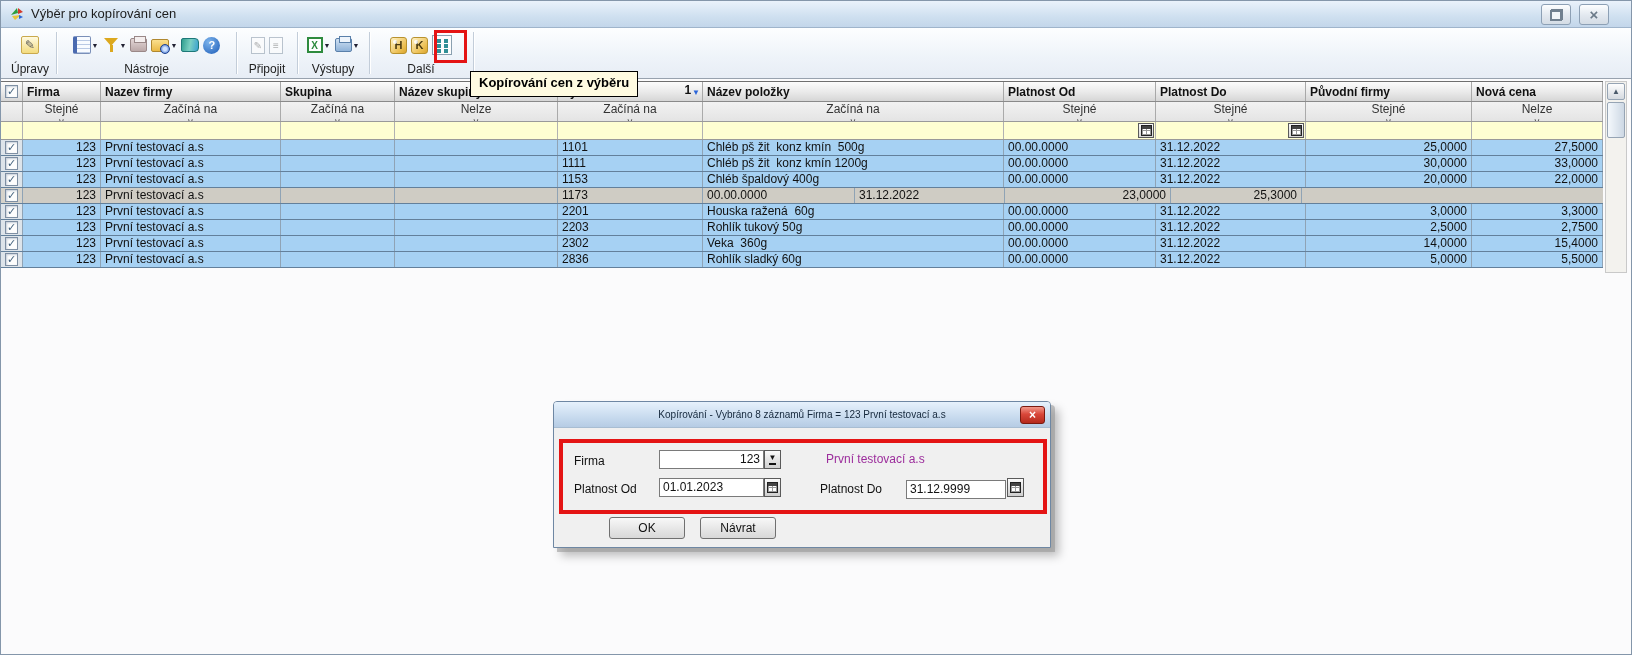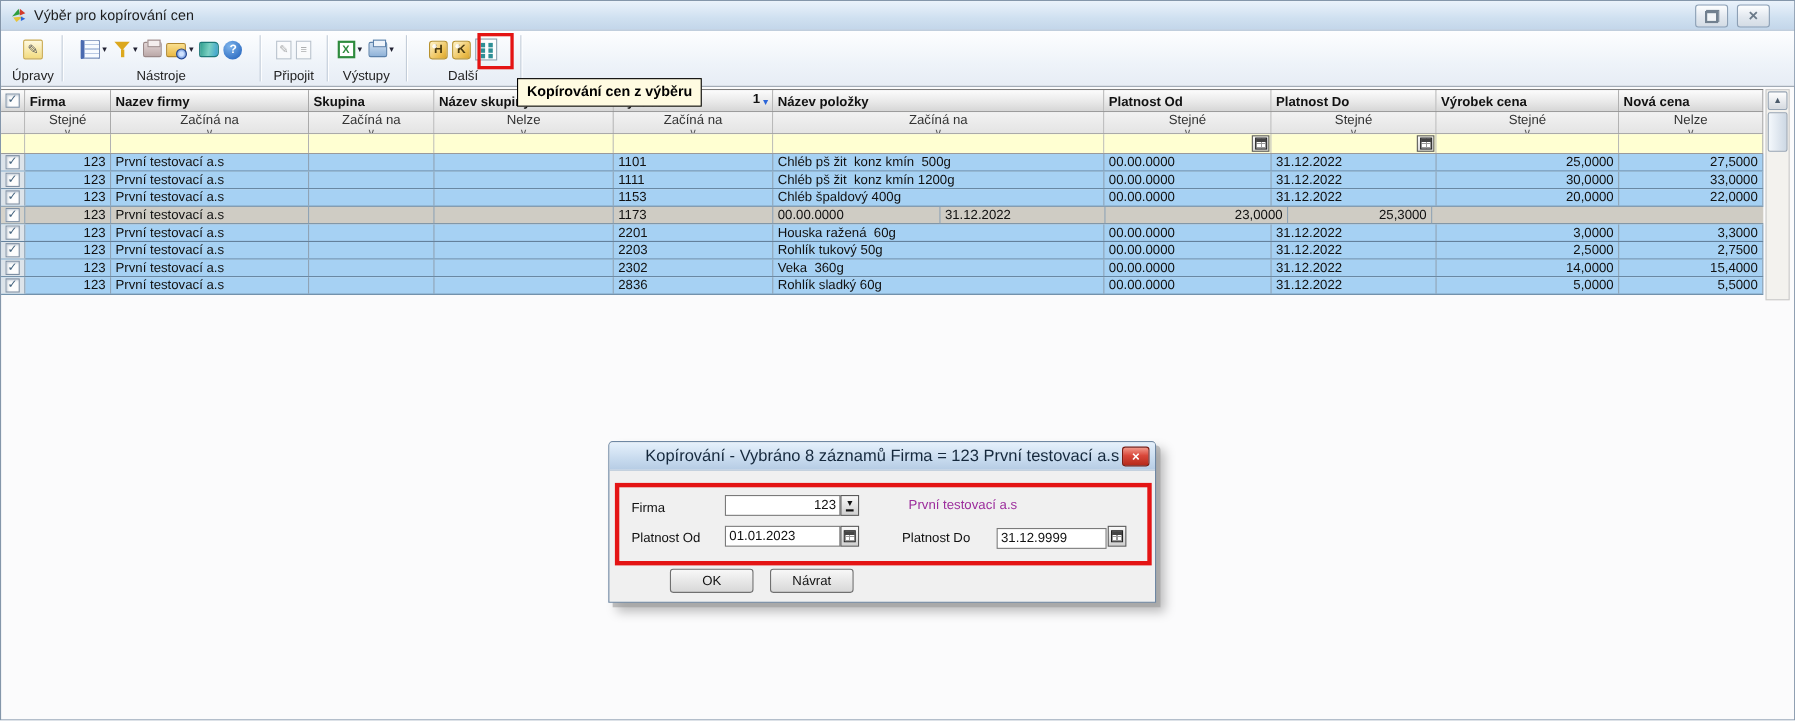--- a/index.html
+++ b/index.html
@@ -107,21 +107,21 @@
     background:linear-gradient(#fefefe,#d5dae0); display:flex; align-items:center; justify-content:center; font-size:8px; color:#4a5a6a; }
   .sbtn.up { top:1px; }
   .sthumb { position:absolute; left:1px; top:20px; width:18px; height:36px; border:1px solid #96a4b4; border-radius:2px;
     background:linear-gradient(90deg,#f4f8fc,#cdd8e4); }
 
   
   .dialog { position:absolute; left:552px; top:400px; width:498px; height:147px; background:#f0f0f0;
     border:1px solid #6e87a3; border-radius:4px 4px 0 0; box-shadow:4px 4px 0 rgba(150,150,150,.55), 8px 8px 10px rgba(0,0,0,.25); z-index:60; }
   .dtitle { position:relative; height:26px; background:linear-gradient(#e6f1fc,#c3d7ec 70%,#b6cce4);
     border-bottom:1px solid #a8bdd2; border-radius:3px 3px 0 0; display:flex; align-items:center; justify-content:center; }
-  .dtitle-text { font-size:15px; color:#15283c; }
+  .dtitle-text { font-size:10px; color:#15283c; }
   .dclose { position:absolute; right:5px; top:4px; width:25px; height:18px; border:1px solid #7a1a10; border-radius:3px;
     background:linear-gradient(#f2988a,#d9473a 45%,#b52a1c); color:#fff; font-weight:bold; font-size:12px;
     display:flex; align-items:center; justify-content:center; }
   .red-rect { position:absolute; left:5px; top:37px; width:488px; height:75px; border:4px solid #e41414; pointer-events:none; }
   .dlabel { position:absolute; font-size:12px; color:#111; }
   .dinput { position:absolute; height:19px; background:#fff; border:1px solid #7a7a7a; font-size:12px; line-height:17px; padding:0 3px; }
   .dbtn-sq { position:absolute; width:17px; height:19px; border:1px solid #5a5a5a; background:linear-gradient(#fafafa,#cfcfcf);
     display:flex; align-items:center; justify-content:center; }
   .spingl { font-size:8px; color:#111; line-height:8px; border-bottom:2px solid #111; padding-bottom:1px; }
   .purple { position:absolute; font-size:12px; color:#9c2d9c; }
@@ -244,21 +244,21 @@
       <div class="c c0"><span class="cb"><span class="tick">✓</span></span></div>
       <div class="c c1"><span>Firma</span></div>
       <div class="c c2"><span>Nazev firmy</span></div>
       <div class="c c3"><span>Skupina</span></div>
       <div class="c c4"><span>Název skupiny</span></div>
       <div class="c c5"><span>Výrobek</span>
         <span class="sort"><b>1</b><i class="sarr">▼</i></span></div>
       <div class="c c6"><span>Název položky</span></div>
       <div class="c c7"><span>Platnost Od</span></div>
       <div class="c c8"><span>Platnost Do</span></div>
-      <div class="c c9"><span>Výrobek cena</span></div>
+      <div class="c c9"><span>Původní firmy</span></div>
       <div class="c c10"><span>Nová cena</span></div>
     </div>
 
     <div class="gr frow">
       <div class="c c0"></div>
       <div class="c c1"><span>Stejné</span><span class="chev">∨</span></div>
       <div class="c c2"><span>Začíná na</span><span class="chev">∨</span></div>
       <div class="c c3"><span>Začíná na</span><span class="chev">∨</span></div>
       <div class="c c4"><span>Nelze</span><span class="chev">∨</span></div>
       <div class="c c5"><span>Začíná na</span><span class="chev">∨</span></div>

